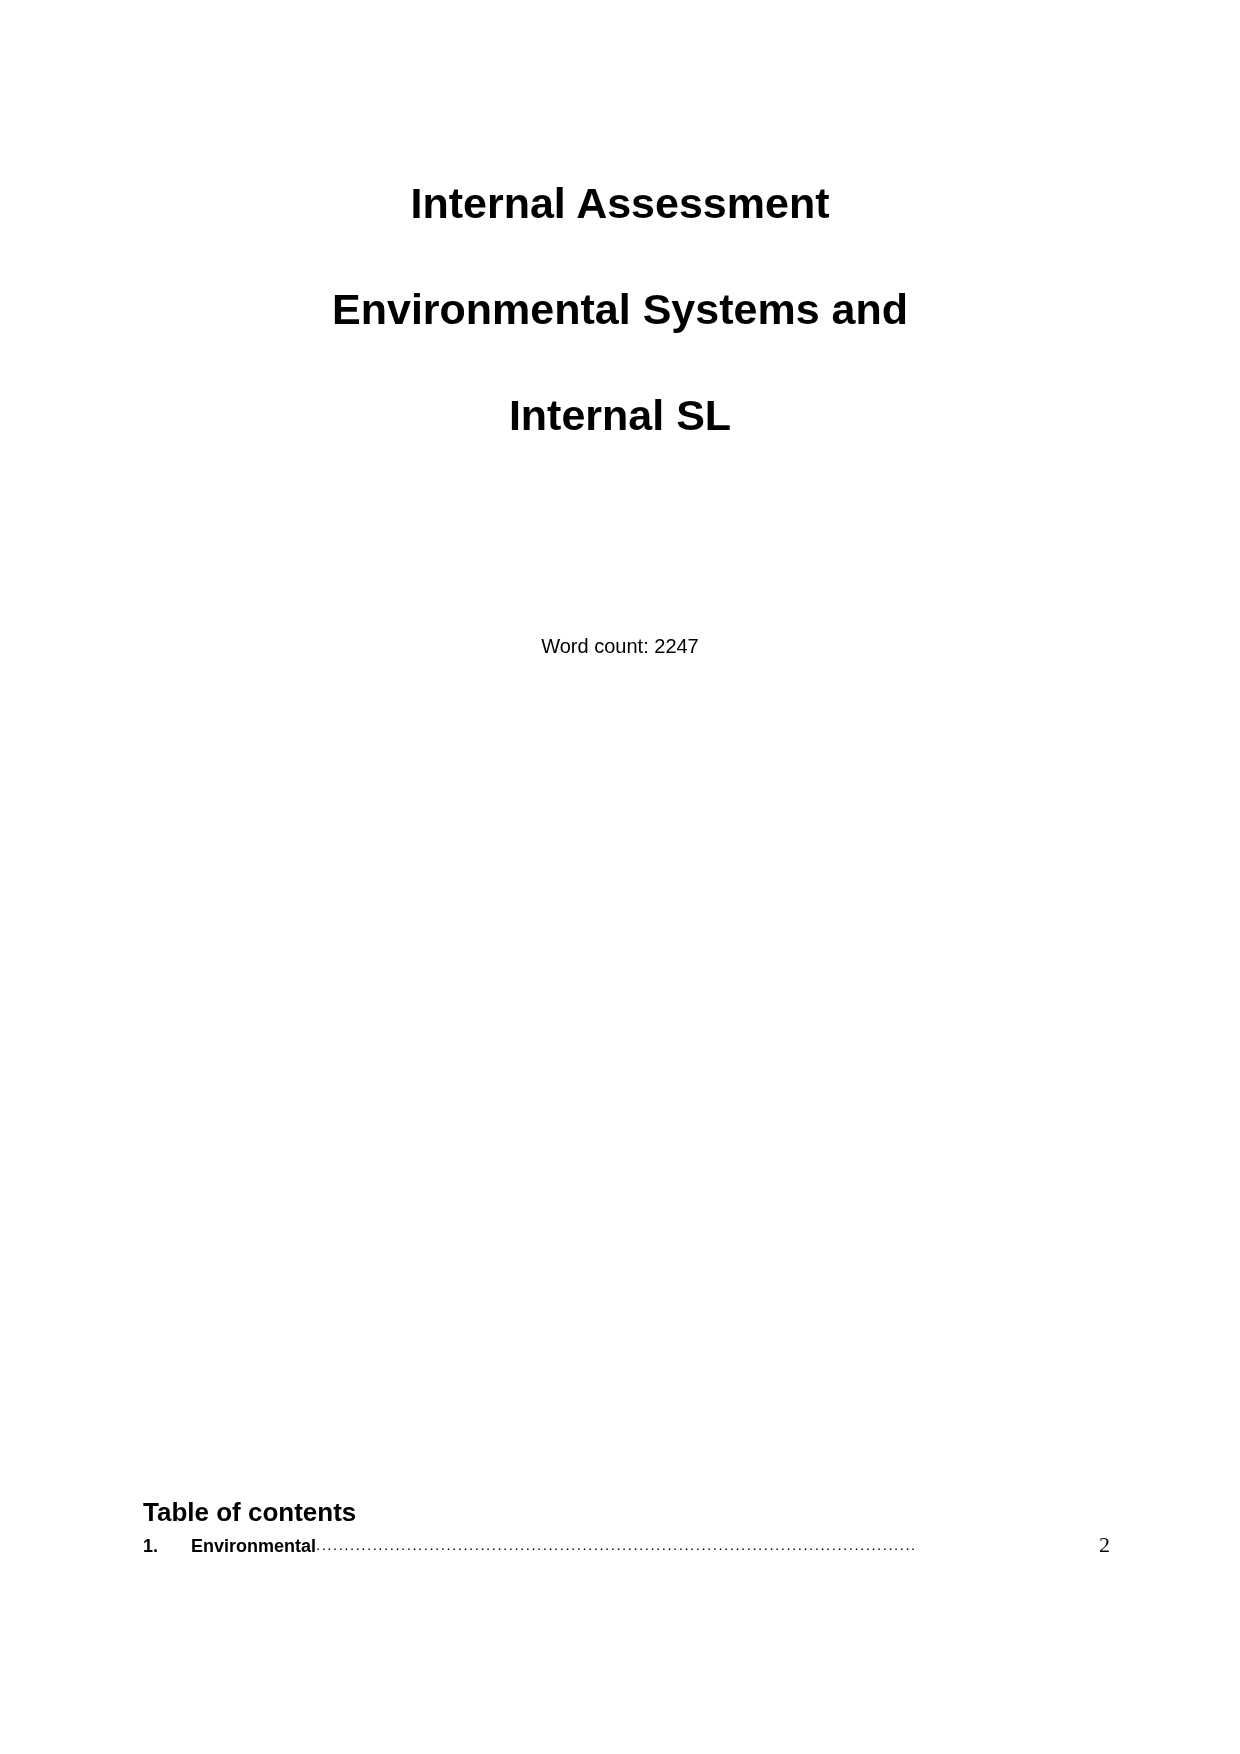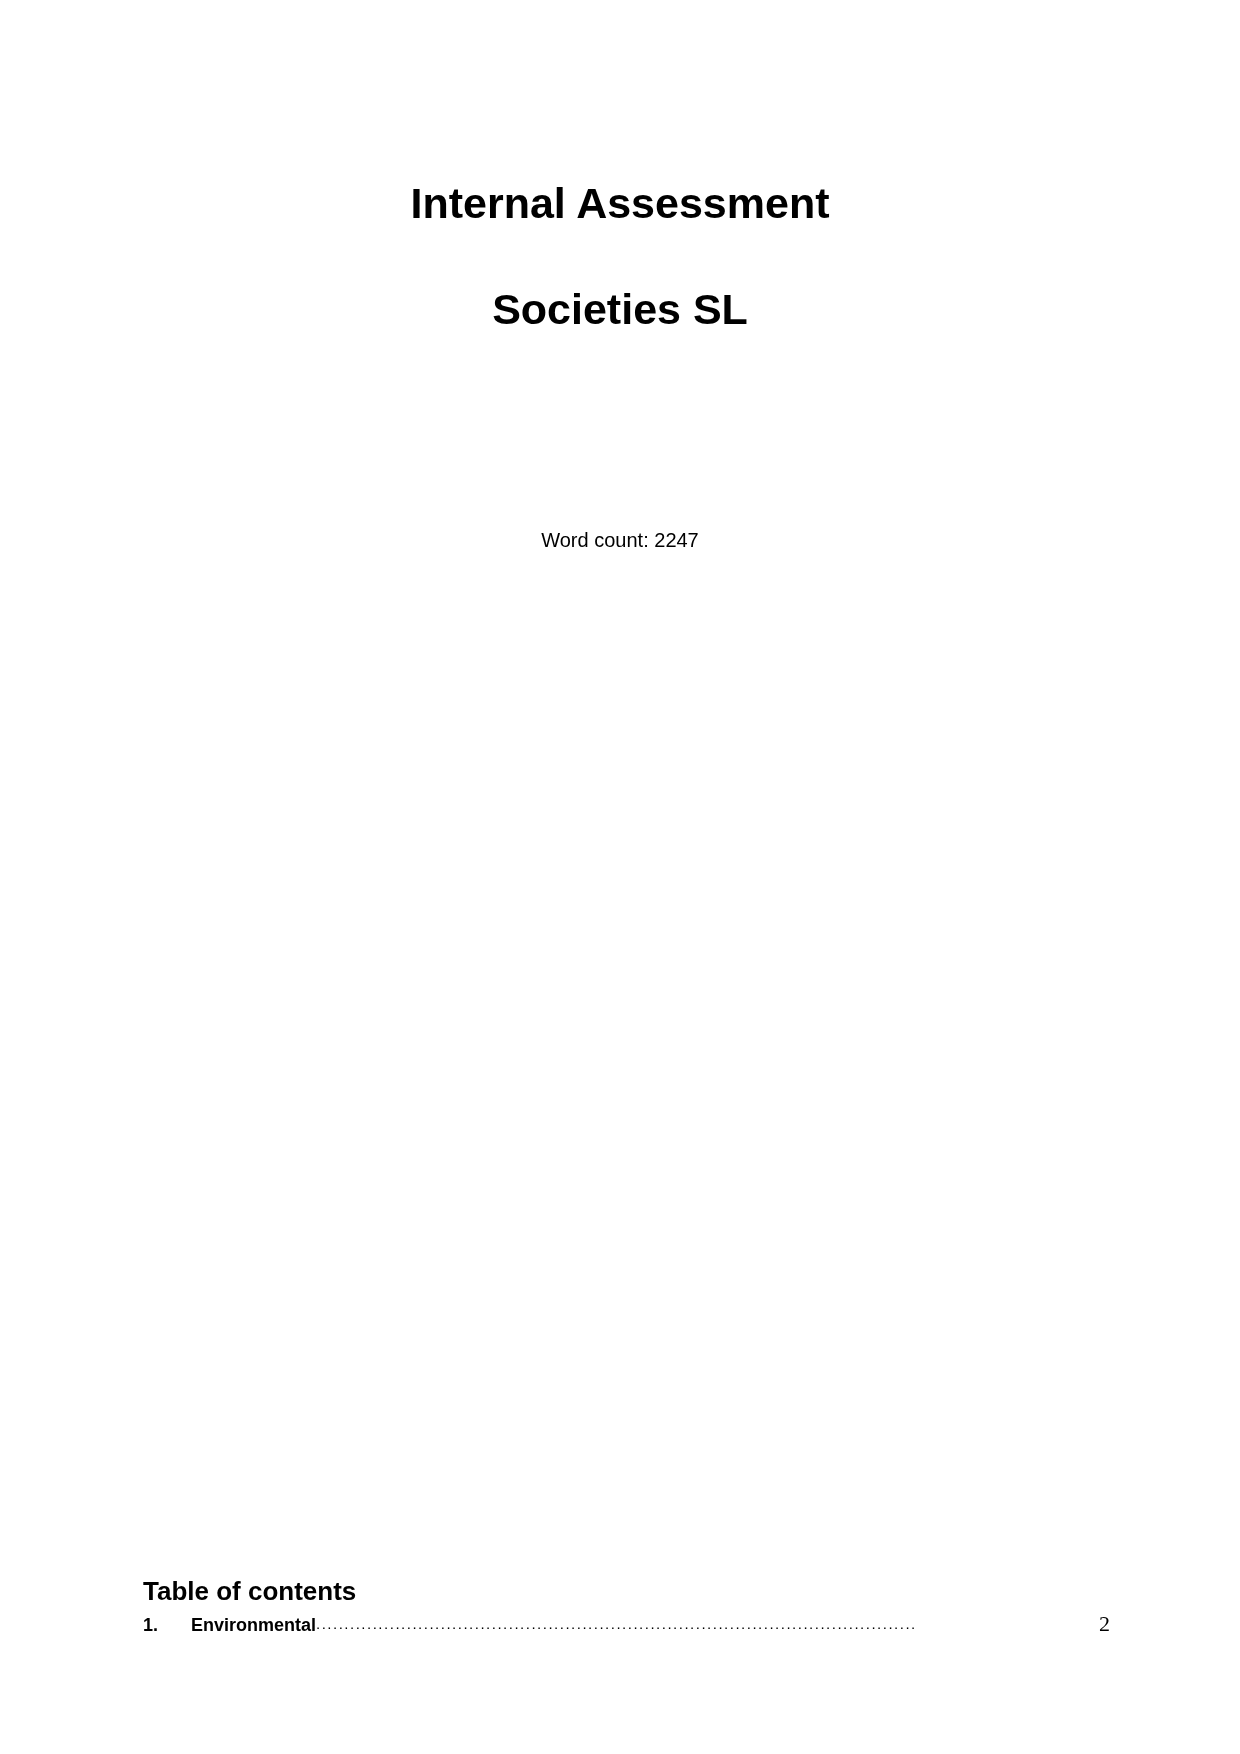--- a/index.html
+++ b/index.html
@@ -49,21 +49,21 @@
     text-align: center;
     font-size: 20px;
     font-weight: normal;
     padding-top: 198px;
     letter-spacing: 0px;
   }
   .toc-block {
     position: absolute;
     left: 143px;
     right: 130px;
-    top: 1576px;
+    top: 1497px;
   }
   .toc-heading {
     font-size: 26px;
     font-weight: bold;
     margin: 0 0 4px 0;
   }
   .toc-row {
     display: flex;
     align-items: baseline;
     font-size: 18px;
@@ -95,21 +95,22 @@
     padding-left: 4px;
   }
 </style>
 </head>
 <body>
 
 <div class="page">
 
   <div class="title-block">
     <div class="doc-title-line">Internal Assessment</div>
-    <div class="doc-title-line">Societies SL</div>
+    <div class="doc-title-line">Environmental Systems and</div>
+    <div class="doc-title-line">Internal SL</div>
   </div>
 
 
   <div class="word-count">Word count: 2247</div>
 
   <div class="toc-block">
     <div class="toc-heading">Table of contents</div>
     <div class="toc-row">
       <span class="toc-num">1.</span>
       <span class="toc-label">Environmental</span>

